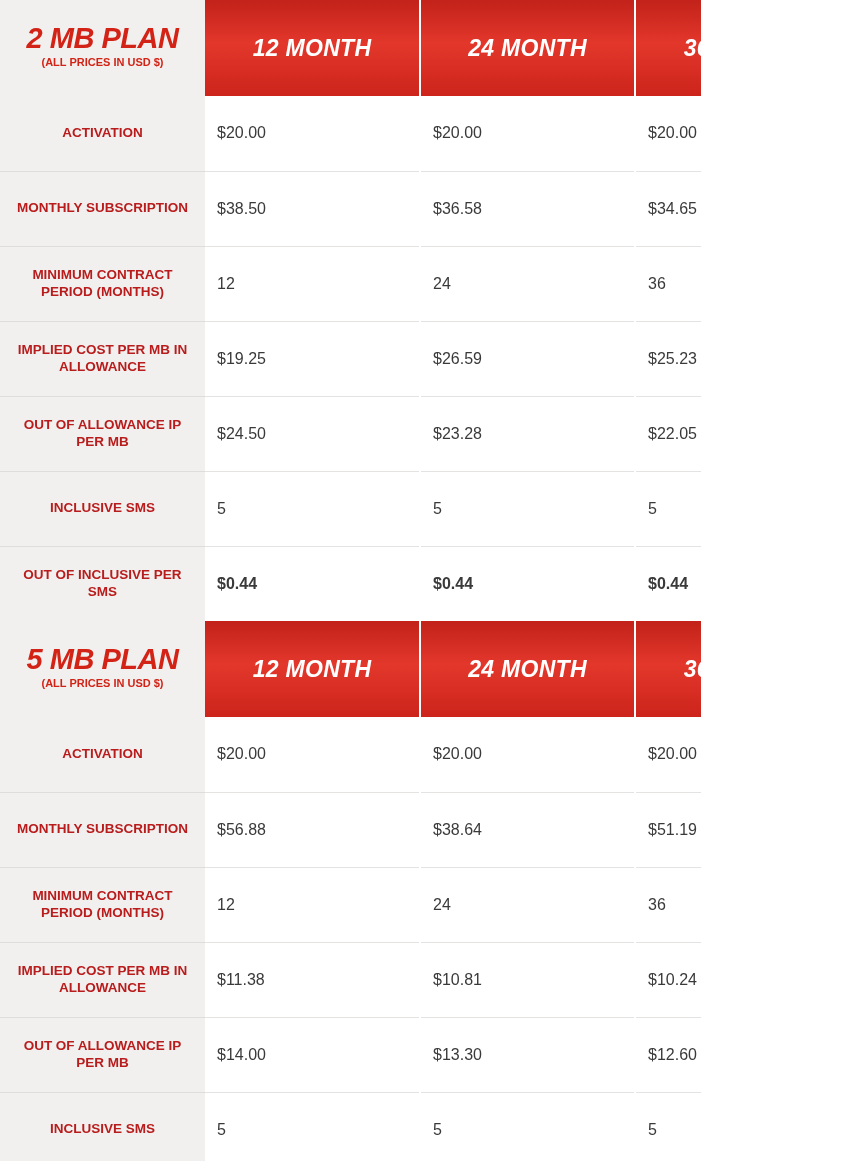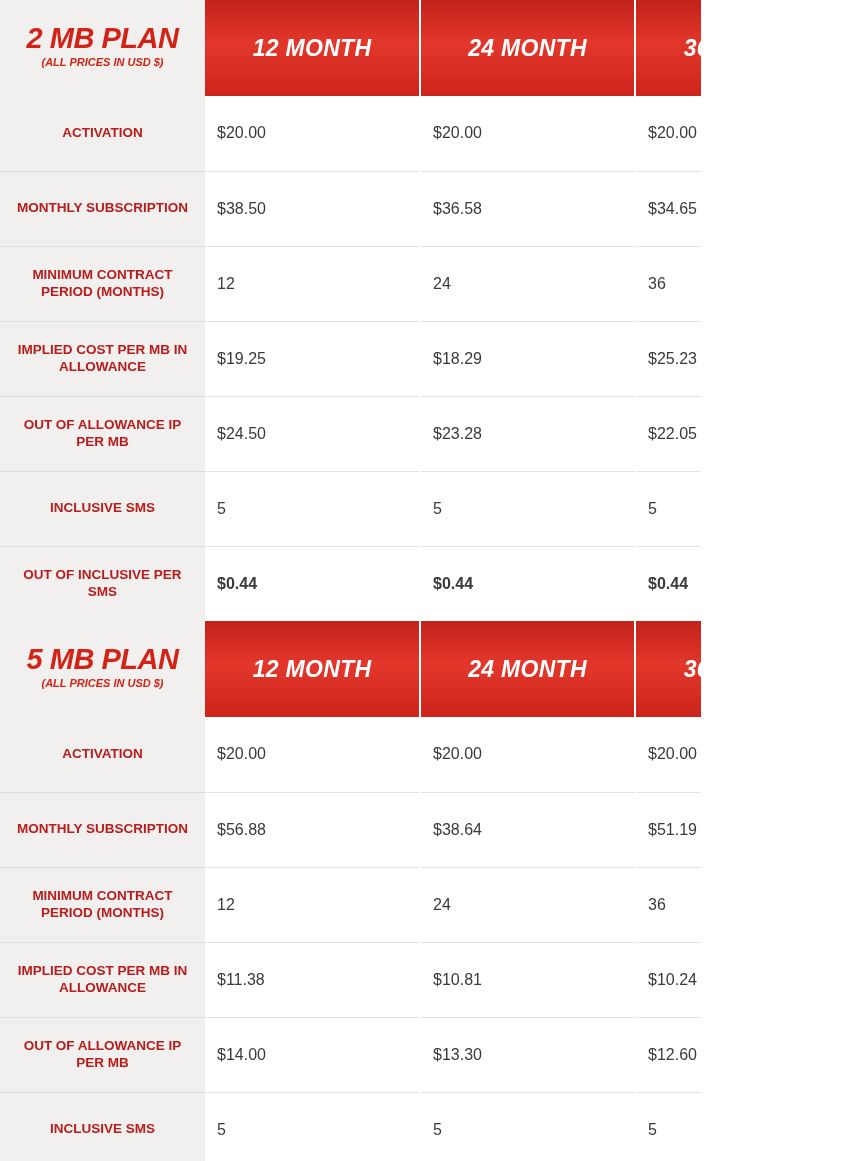--- a/index.html
+++ b/index.html
@@ -38,21 +38,20 @@
     font-weight: bold;
     font-style: italic;
     color: #d32316;
     letter-spacing: -0.5px;
     line-height: 1;
     white-space: nowrap;
   }
   .plan-sub {
     font-size: 11px;
     font-weight: bold;
-    font-style: italic;
     color: #d32316;
     margin-top: 3px;
     white-space: nowrap;
   }
   .hdr-term {
     background: linear-gradient(to bottom, #c2221a 0%, #e3372b 45%, #cc241b 100%);
     color: #ffffff;
     font-size: 23px;
     font-weight: bold;
     font-style: italic;
@@ -129,21 +128,21 @@
       </tr>
       <tr>
         <td class="row-label">MINIMUM CONTRACT PERIOD (MONTHS)</td>
         <td class="row-value">12</td>
         <td class="row-value">24</td>
         <td class="row-value">36</td>
       </tr>
       <tr>
         <td class="row-label">IMPLIED COST PER MB IN ALLOWANCE</td>
         <td class="row-value">$19.25</td>
-        <td class="row-value">$18.29</td>
+        <td class="row-value">$26.59</td>
         <td class="row-value">$25.23</td>
       </tr>
       <tr>
         <td class="row-label">OUT OF ALLOWANCE IP PER MB</td>
         <td class="row-value">$24.50</td>
         <td class="row-value">$23.28</td>
         <td class="row-value">$22.05</td>
       </tr>
       <tr>
         <td class="row-label">INCLUSIVE SMS</td>

